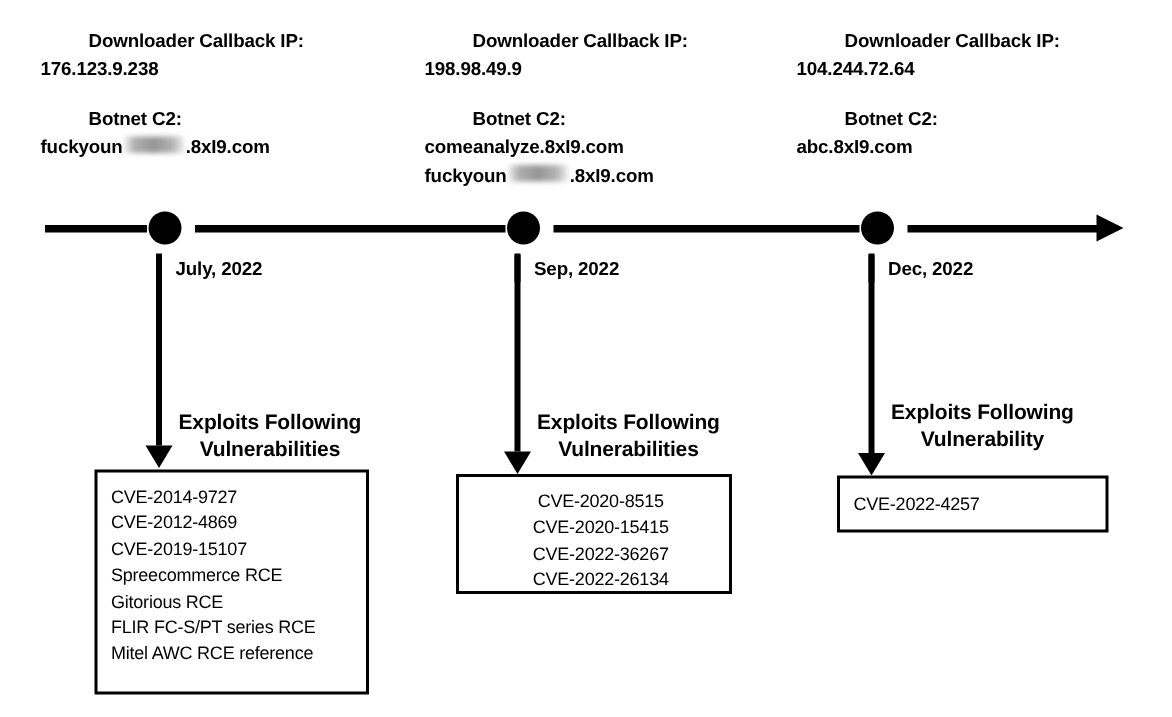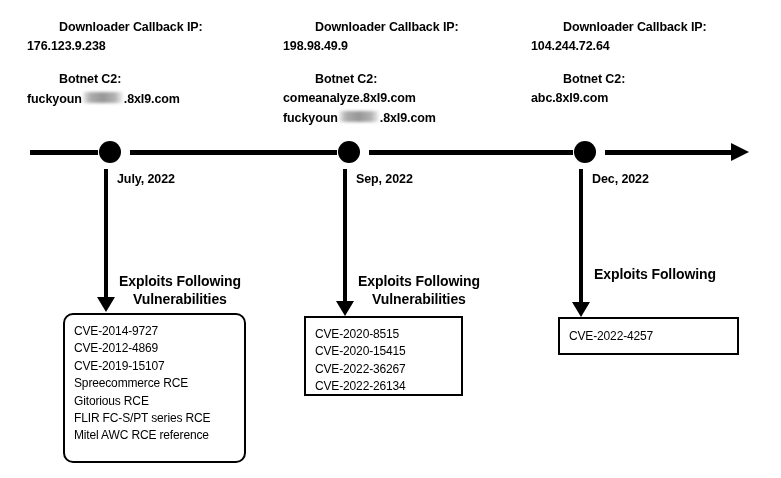--- a/index.html
+++ b/index.html
@@ -214,33 +214,34 @@
   <div class="caption" style="left:119px; top:272px;">
     <div>Exploits Following</div>
     <div>Vulnerabilities</div>
   </div>
   <div class="caption" style="left:358px; top:272px;">
     <div>Exploits Following</div>
     <div>Vulnerabilities</div>
   </div>
   <div class="caption" style="left:594px; top:265px;">
     <div>Exploits Following</div>
-  </div>
-
-  <div class="cve-box" style="left:63px; top:313px; width:183px; height:150px;border-radius:10px;">
+    <div>Vulnerability</div>
+  </div>
+
+  <div class="cve-box" style="left:63px; top:313px; width:183px; height:150px;">
     <div class="cve-item">CVE-2014-9727</div>
     <div class="cve-item">CVE-2012-4869</div>
     <div class="cve-item">CVE-2019-15107</div>
     <div class="cve-item">Spreecommerce RCE</div>
     <div class="cve-item">Gitorious RCE</div>
     <div class="cve-item">FLIR FC-S/PT series RCE</div>
     <div class="cve-item">Mitel AWC RCE reference</div>
   </div>
 
-  <div class="cve-box" style="left:304px; top:316px; width:159px; height:80px;">
+  <div class="cve-box" style="left:304px; top:316px; width:184px; height:80px;text-align:center;">
     <div class="cve-item">CVE-2020-8515</div>
     <div class="cve-item">CVE-2020-15415</div>
     <div class="cve-item">CVE-2022-36267</div>
     <div class="cve-item">CVE-2022-26134</div>
   </div>
 
   <div class="cve-box" style="left:558px; top:317px; width:181px; height:38px; padding-top:9px;">
     <div class="cve-item">CVE-2022-4257</div>
   </div>
 

